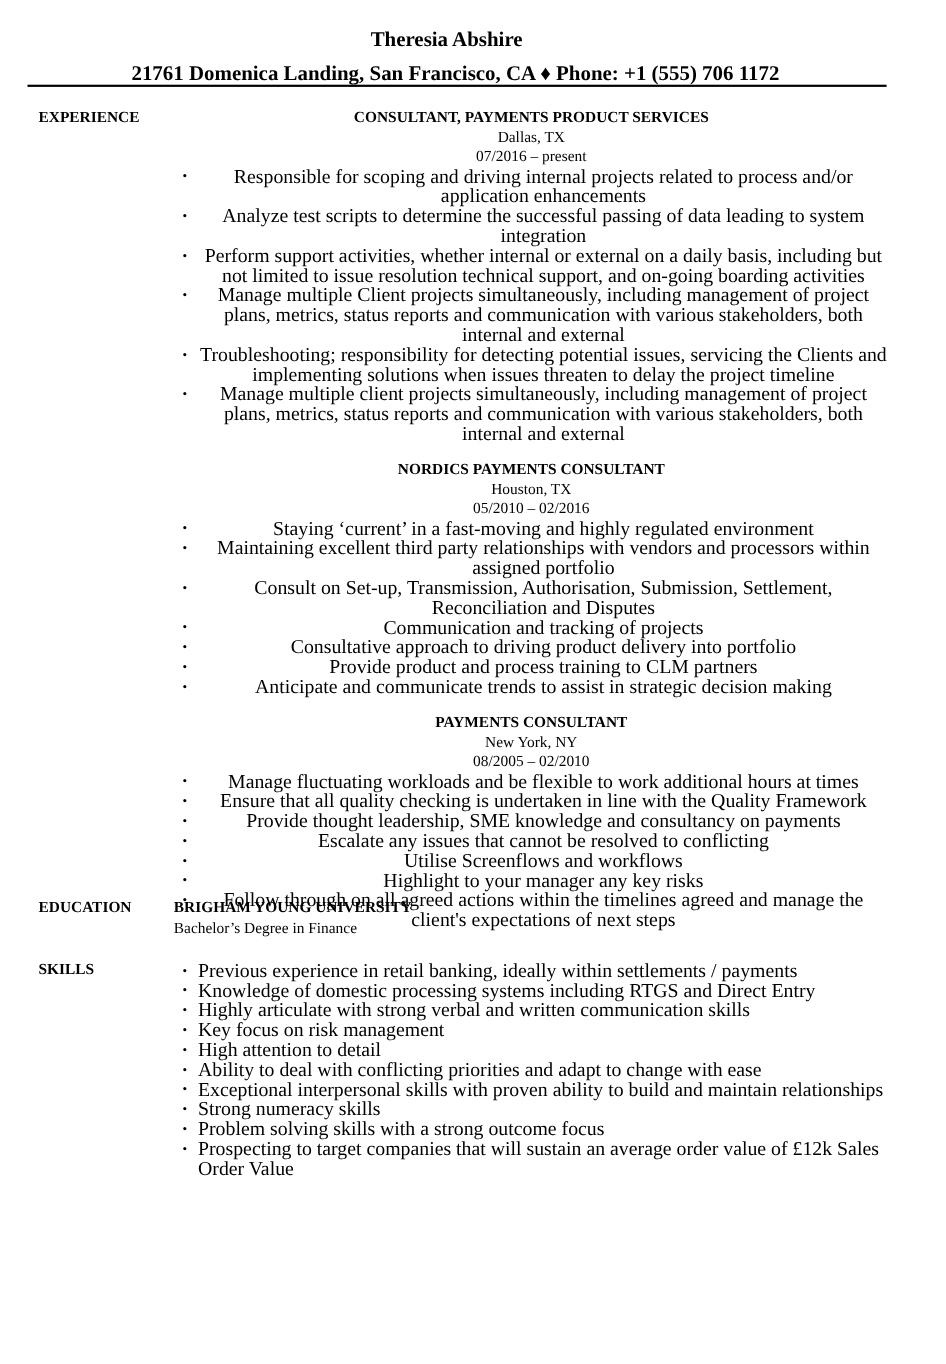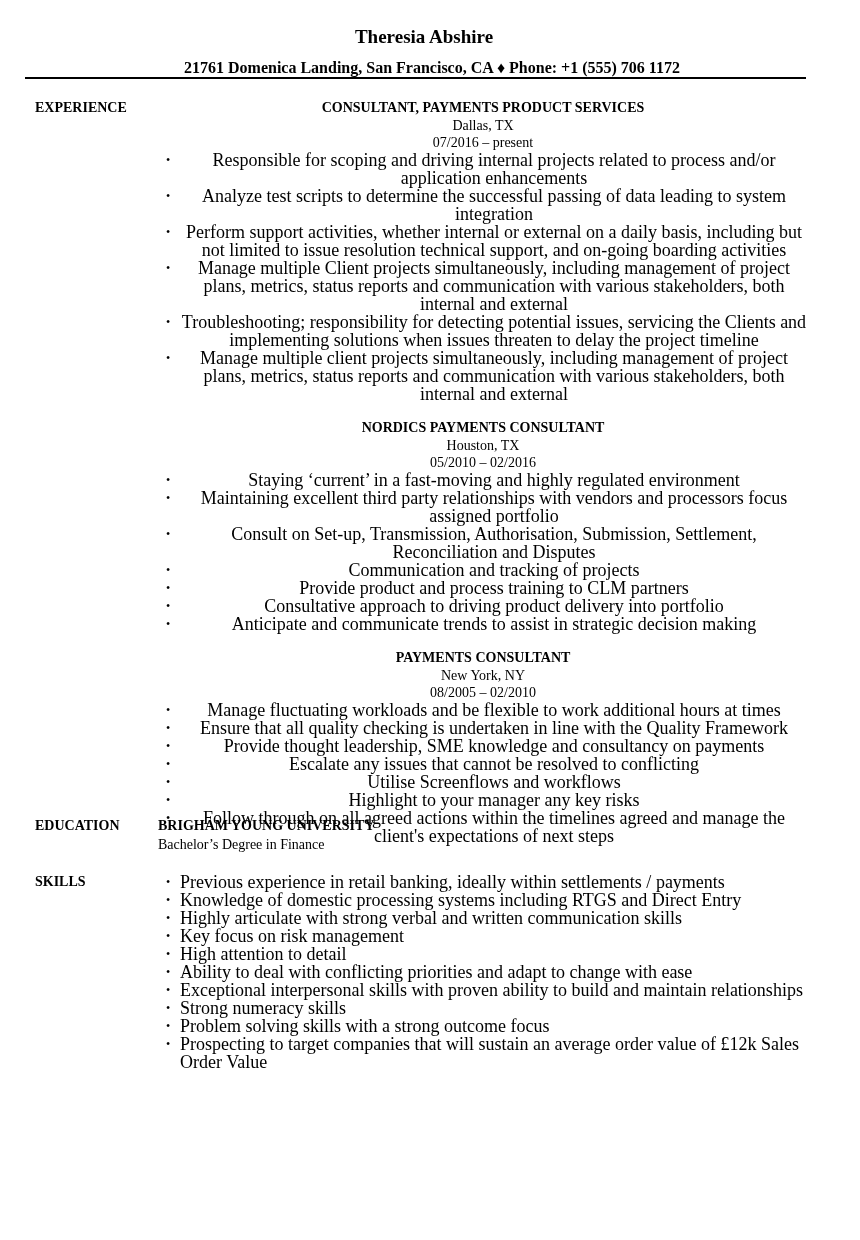--- a/index.html
+++ b/index.html
@@ -1,23 +1,23 @@
 <!DOCTYPE html>
 <html><head>
 <meta charset="utf-8">
 <style>
   html, body { margin: 0; padding: 0; background: #ffffff; }
   body {
     width: 860px; height: 1240px; position: relative; overflow: hidden;
     font-family: "Liberation Serif", "DejaVu Serif", serif;
     color: #000; font-size: 14px;
   }
-  .header { position: absolute; left: 0; top: 26px; width: 812px; text-align: center; margin-left: 18px; }
+  .header { position: absolute; left: 0; top: 26px; width: 812px; text-align: center; }
   .name { font-size: 19px; font-weight: bold; line-height: 22px; margin: 0; }
-  .contact { font-size: 16px; font-weight: bold; margin-top: 12px; line-height: 16px; padding-left: 16px; }
+  .contact { font-size: 19px; font-weight: bold; margin-top: 12px; line-height: 16px; padding-left: 16px; }
   .rule { position: absolute; left: 25px; top: 77px; width: 781px; height: 2px; background: #000; }
   .section { position: absolute; left: 0; width: 860px; }
   .sec-label { position: absolute; left: 35px; top: 0; font-weight: bold; font-size: 14px; line-height: 18px; }
   .sec-body { position: absolute; left: 158px; top: 0; width: 650px; }
   .job { margin-bottom: 16px; text-align: center; }
   .job-title { font-weight: bold; font-size: 14px; line-height: 18px; }
   .job-loc { font-weight: normal; font-size: 14px; line-height: 17px; }
   .job-date { font-size: 14px; line-height: 17px; }
   ul { margin: 0; padding: 0 0 0 22px; list-style: none; }
   li { position: relative; font-size: 18px; line-height: 18px; }
@@ -49,25 +49,25 @@
         <li>Manage multiple client projects simultaneously, including management of project plans, metrics, status reports and communication with various stakeholders, both internal and external</li>
       </ul>
     </div>
 
     <div class="job">
       <div class="job-title">NORDICS PAYMENTS CONSULTANT</div>
       <div class="job-loc">Houston, TX</div>
       <div class="job-date">05/2010 – 02/2016</div>
       <ul>
         <li>Staying ‘current’ in a fast-moving and highly regulated environment</li>
-        <li>Maintaining excellent third party relationships with vendors and processors focus assigned portfolio</li>
+        <li>Maintaining excellent third party relationships with vendors and processors within assigned portfolio</li>
         <li>Consult on Set-up, Transmission, Authorisation, Submission, Settlement, Reconciliation and Disputes</li>
         <li>Communication and tracking of projects</li>
+        <li>Consultative approach to driving product delivery into portfolio</li>
         <li>Provide product and process training to CLM partners</li>
-        <li>Consultative approach to driving product delivery into portfolio</li>
         <li>Anticipate and communicate trends to assist in strategic decision making</li>
       </ul>
     </div>
 
     <div class="job">
       <div class="job-title">PAYMENTS CONSULTANT</div>
       <div class="job-loc">New York, NY</div>
       <div class="job-date">08/2005 – 02/2010</div>
       <ul>
         <li>Manage fluctuating workloads and be flexible to work additional hours at times</li>

